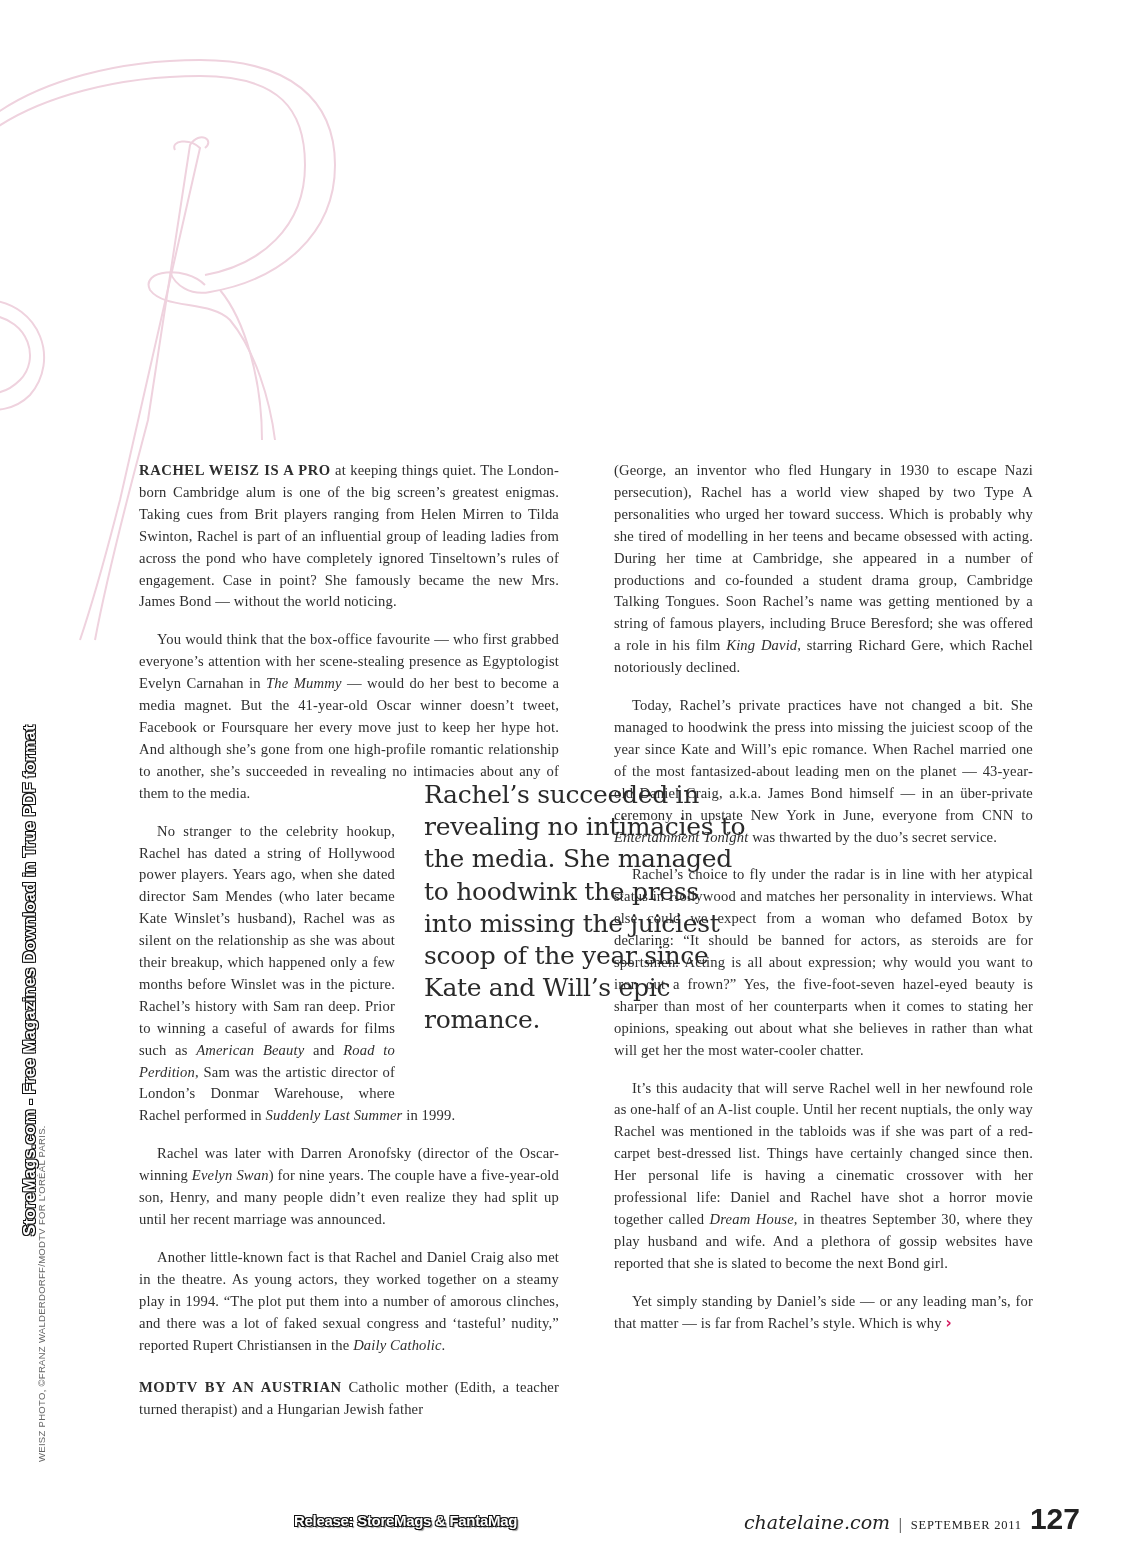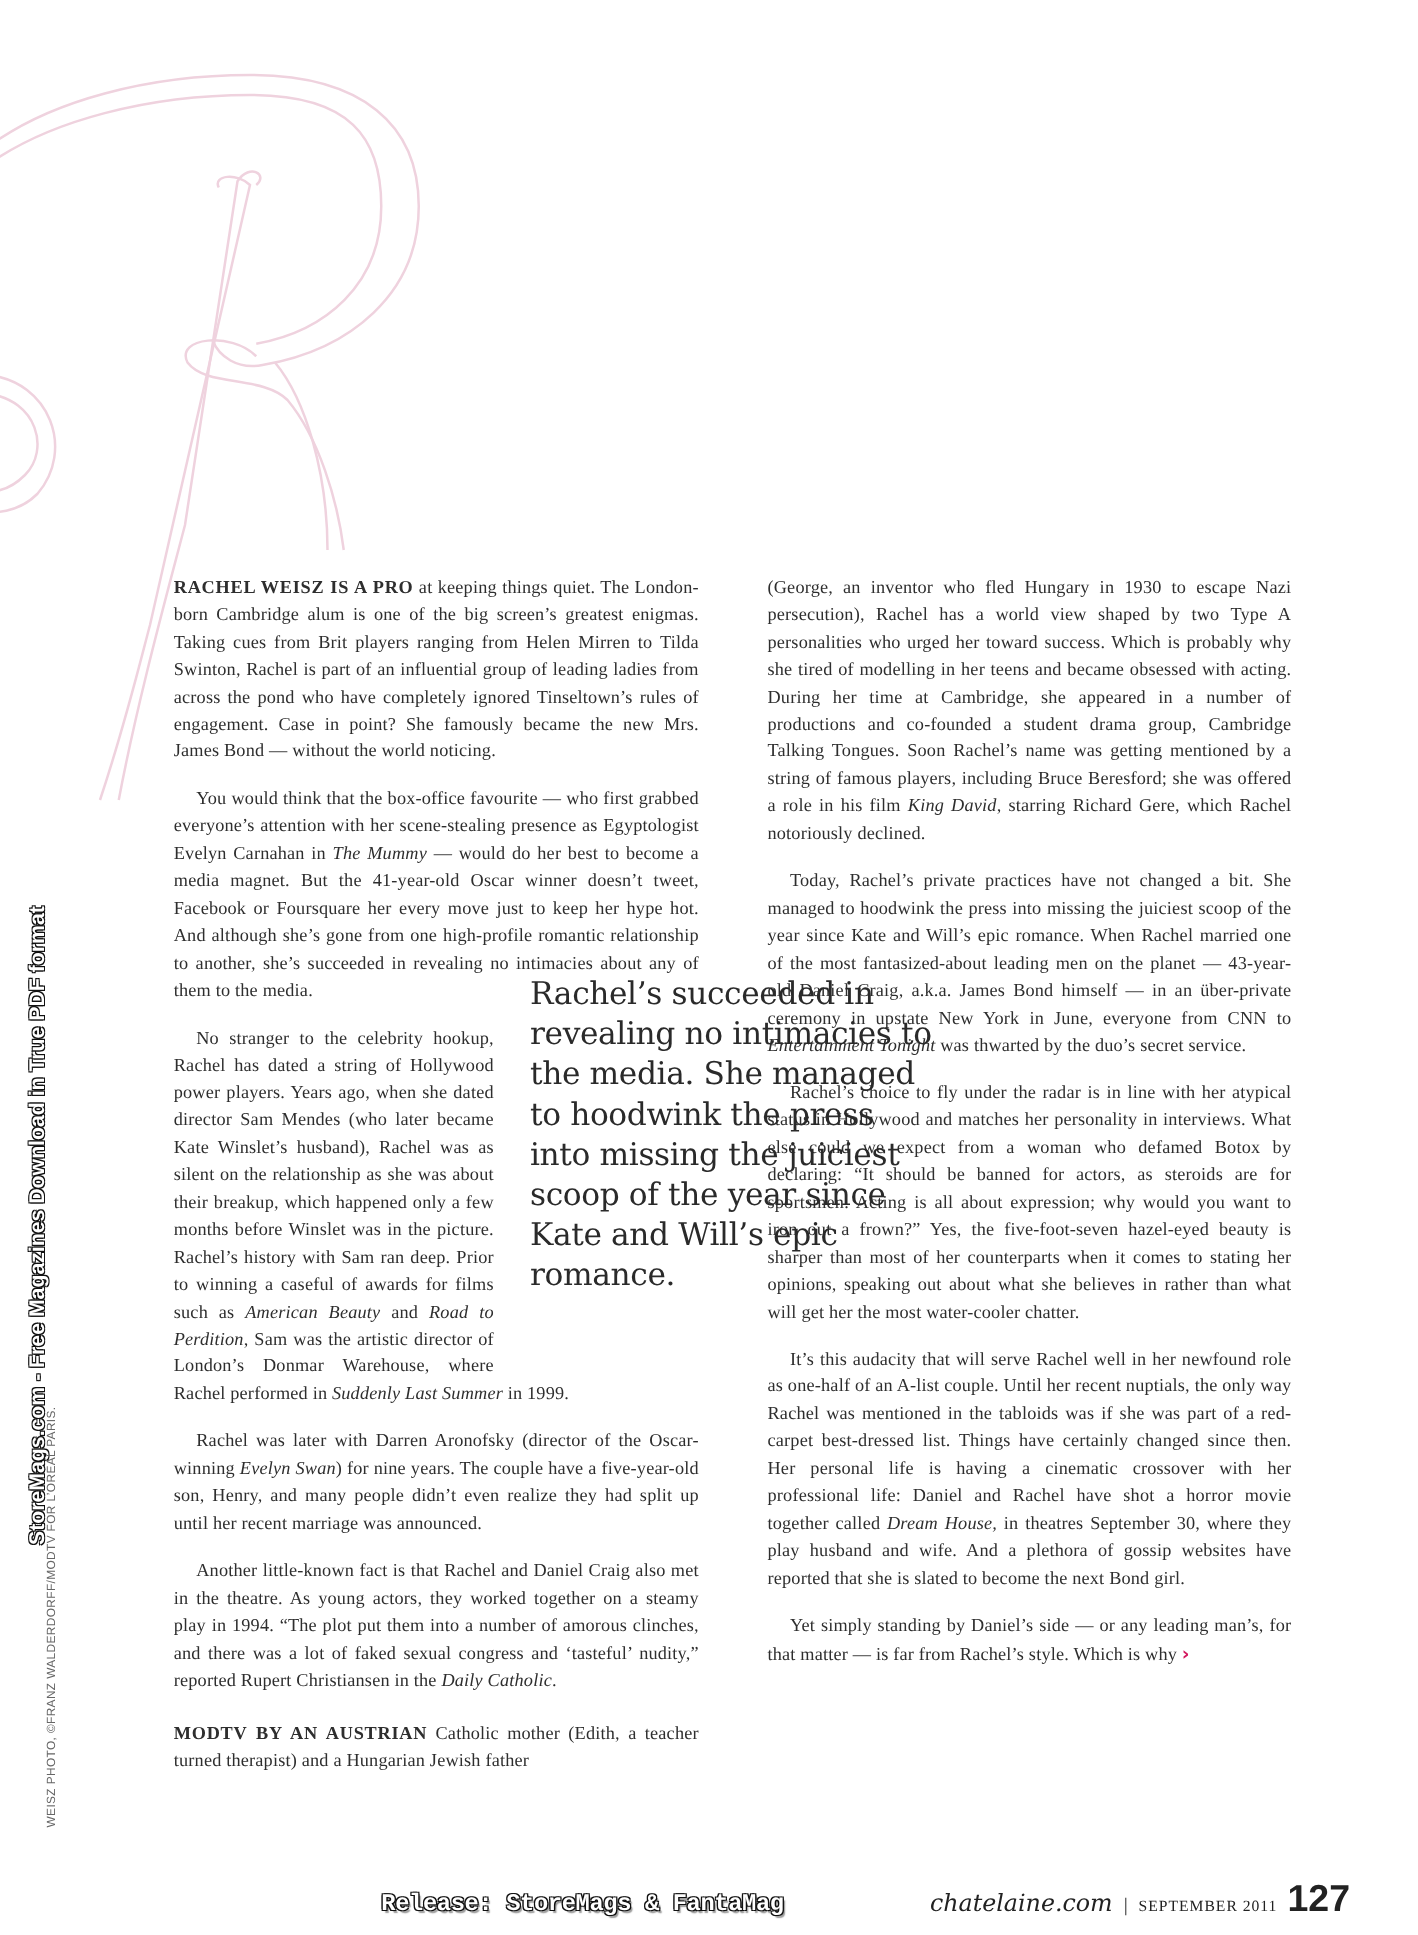--- a/index.html
+++ b/index.html
@@ -18,22 +18,22 @@
   .float-left-gap { float: right; width: 180px; height: 306px; shape-outside: inset(0); }
   .pullquote { position: absolute; left: 424px; top: 779px; width: 326px; text-align: left;
                font-family: "DejaVu Serif", "Liberation Serif", serif; font-size: 25px; line-height: 32.2px;
                color: #2a2a2a; font-weight: normal; letter-spacing: -0.3px; }
   .continue-icon { color: #d4195f; font-weight: bold; font-family: "DejaVu Sans", sans-serif; font-size: 15px; }
   .footer { position: absolute; right: 54px; top: 1486px; display: flex; align-items: baseline; gap: 8px; color: #222; text-align: center; }
   .footer .site { font-style: italic; font-size: 19px; font-family: "DejaVu Serif", serif; }
   .footer .sep { font-size: 14px; color: #666; }
   .footer .date { font-size: 12.5px; letter-spacing: 0.8px; font-family: "Liberation Serif", serif; margin-top: 32px; }
   .footer .page { font-size: 30px; font-weight: bold; font-family: Liberation Sans, sans-serif; }
-  .release { position: absolute; left: 305px; top: 1512px; font-family: Liberation Mono, monospace;
-             font-size: 19px; font-weight: bold; color: #fff; letter-spacing: -0.3px;
+  .release { position: absolute; left: 294px; top: 1512px; font-family: Liberation Sans, sans-serif;
+             font-size: 15px; font-weight: bold; color: #fff; letter-spacing: -0.3px;
              text-shadow: -1px -1px 0 #111, 1px -1px 0 #111, -1px 1px 0 #111, 1px 1px 0 #111, 2px 2px 1px #999; }
   .side-watermark { position: absolute; left: 20px; top: 1236px; transform-origin: 0 0; transform: rotate(-90deg);
                     white-space: nowrap; font-family: "Liberation Sans", sans-serif; font-size: 17px; font-weight: bold;
                     color: #fff; text-shadow: -1px -1px 0 #111, 1px -1px 0 #111, -1px 1px 0 #111, 1px 1px 0 #111; }
   .credit { position: absolute; left: 36px; top: 1462px; transform-origin: 0 0; transform: rotate(-90deg);
             white-space: nowrap; font-family: "Liberation Sans", sans-serif; font-size: 9.5px; color: #666; letter-spacing: 0.3px; }
 </style>
 </head>
 <body>
 

